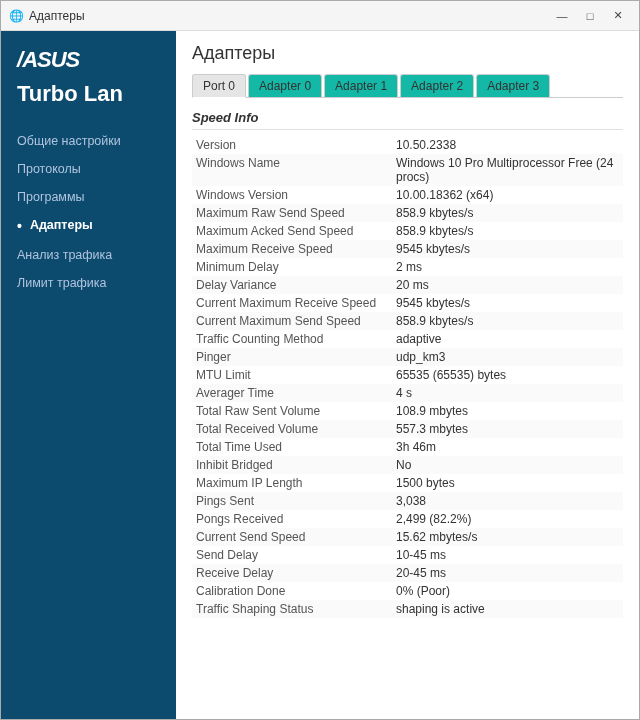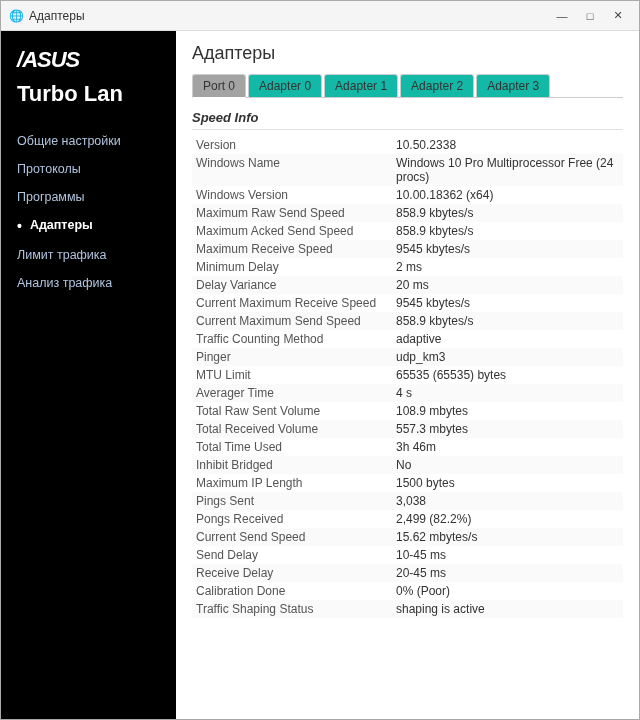--- a/index.html
+++ b/index.html
@@ -62,21 +62,21 @@
     
     .main-layout {
       display: flex;
       flex: 1;
       overflow: hidden;
     }
 
     
     .sidebar {
       width: 175px;
-      background: #000000;
+      background: #0c4a6e;
       display: flex;
       flex-direction: column;
       flex-shrink: 0;
     }
     .sidebar-logo {
       padding: 16px 16px 8px 16px;
     }
     .asus-logo {
       font-size: 22px;
       font-weight: 900;
@@ -143,21 +143,21 @@
       border: 1px solid #ccc;
       border-bottom: none;
       background: #14b8a6;
       cursor: pointer;
       font-size: 12px;
       color: #333;
       margin-right: 2px;
       border-radius: 3px 3px 0 0;
     }
     .tab.active {
-      background: #a3a3a3;
+      background: #e5e5e5;
       border-bottom: 1px solid #fff;
       margin-bottom: -1px;
       z-index: 1;
       position: relative;
     }
 
     
     .section-title {
       font-size: 13px;
       font-weight: 600;
@@ -218,24 +218,24 @@
         <div class="nav-item">
           <span>Протоколы</span>
         </div>
         <div class="nav-item">
           <span>Программы</span>
         </div>
         <div class="nav-item active">
           <span>Адаптеры</span>
         </div>
         <div class="nav-item">
+          <span>Анализ трафика</span>
+        </div>
+        <div class="nav-item">
           <span>Лимит трафика</span>
-        </div>
-        <div class="nav-item">
-          <span>Анализ трафика</span>
         </div>
       </nav>
     </div>
 
     <div class="content">
       <h2 class="content-title">Адаптеры</h2>
 
       <div class="tabs">
         <div class="tab active">Port 0</div>
         <div class="tab">Adapter 0</div>

